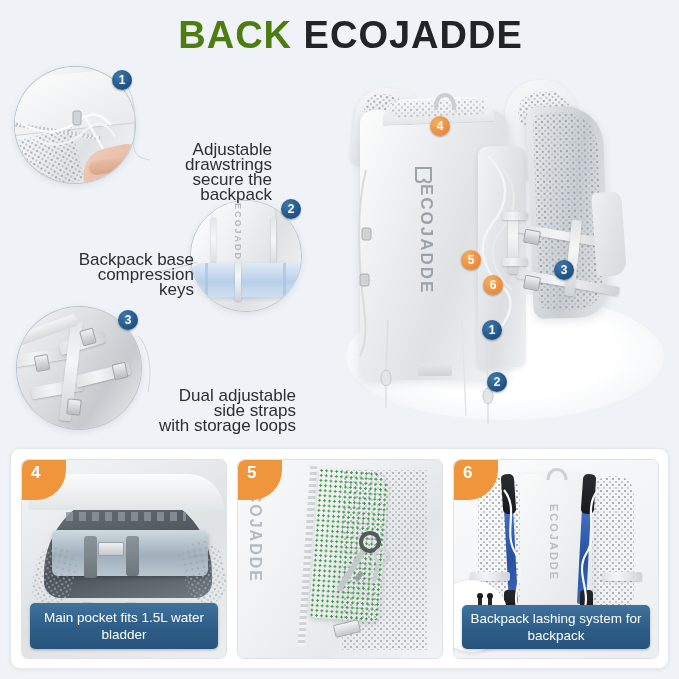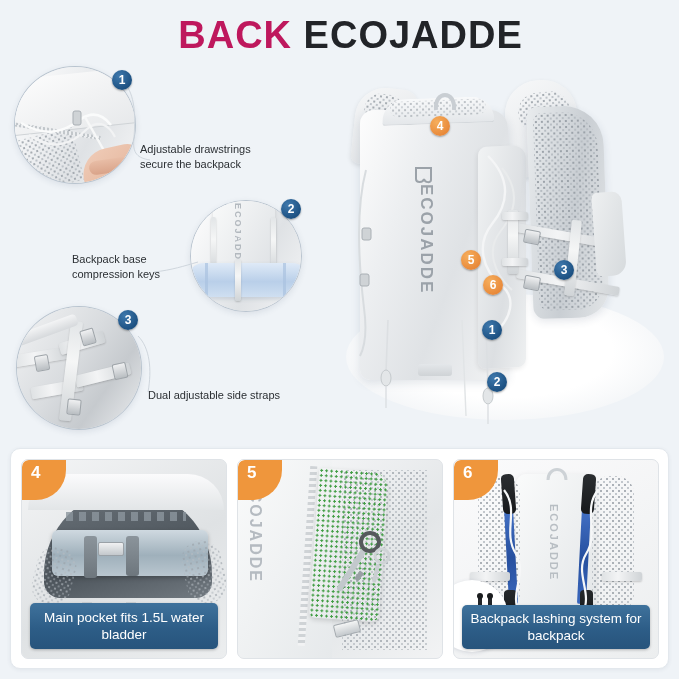--- a/index.html
+++ b/index.html
@@ -10,21 +10,21 @@
     overflow: hidden;
   }
   #root { position: relative; width: 679px; height: 679px; }
 
   
   .title {
     position: absolute; top: 14px; left: 0; width: 679px;
     text-align: center;
     font-size: 38px; font-weight: bold; letter-spacing: 1px;
   }
-  .title .t-blue { color: #be185d; margin-left: 22px; }
+  .title .t-blue { color: #4d7c0f; margin-left: 22px; }
   .title .t-dark { color: #222428; }
 
   
   .badge {
     position: absolute;
     width: 20px; height: 20px; border-radius: 50%;
     color: #fff; font-size: 12px; font-weight: bold;
     display: flex; align-items: center; justify-content: center;
     box-shadow: 0 1px 2px rgba(0,0,0,.35);
     z-index: 18;
@@ -73,22 +73,22 @@
     box-shadow: 0 1px 2px rgba(0,0,0,.18);
   }
   .buckle {
     position:absolute; background:linear-gradient(180deg,#f0f1f2,#b9bec2);
     border:1px solid #9ea4a9; border-radius:2px;
   }
 
   
   .callout {
     position: absolute;
-    font-size: 11px; line-height: 15px; color: #2b2f33;
-    text-align: left; z-index: 16;
+    font-size: 17px; line-height: 15px; color: #2b2f33;
+    text-align: right; z-index: 16;
   }
 
   
   .stage { position: absolute; }
   .ellipse-floor {
     position: absolute;
     background: radial-gradient(ellipse at 50% 45%, #ffffff 48%, #f4f6f8 75%, rgba(244,246,248,0) 100%);
     border-radius: 50%;
   }
 
@@ -237,20 +237,21 @@
       <div style="position:absolute;left:-8px;top:18px;width:70px;height:12px;
                   background:linear-gradient(180deg,#f3f4f5,#d6d9dc);transform:rotate(-20deg);border-radius:4px;"></div>
     </div>
   </div>
   <svg style="position:absolute;left:132px;top:330px;width:42px;height:80px;z-index:15">
     <path d="M6 6 C18 18, 20 40, 16 62" stroke="#cfd6dd" stroke-width="1" fill="none"></path>
   </svg>
   <div class="badge blue" style="left:118px; top:310px;">3</div>
   <div class="callout" style="left:148px; top:388px; width:148px;">
     <div>Dual adjustable side straps</div>
+    <div>with storage loops</div>
   </div>
 
   <div class="stage" style="left:330px; top:72px; width:345px; height:370px;">
 
     <div class="ellipse-floor" style="left:16px; top:222px; width:318px; height:126px;"></div>
 
     <div style="position:absolute;left:24px;top:16px;width:62px;height:78px;
                 background:linear-gradient(150deg,#f6f7f8,#dcdfe2);
                 border-radius:30px 16px 4px 8px;transform:rotate(6deg);
                 box-shadow:0 2px 5px rgba(0,0,0,.10);"></div>

